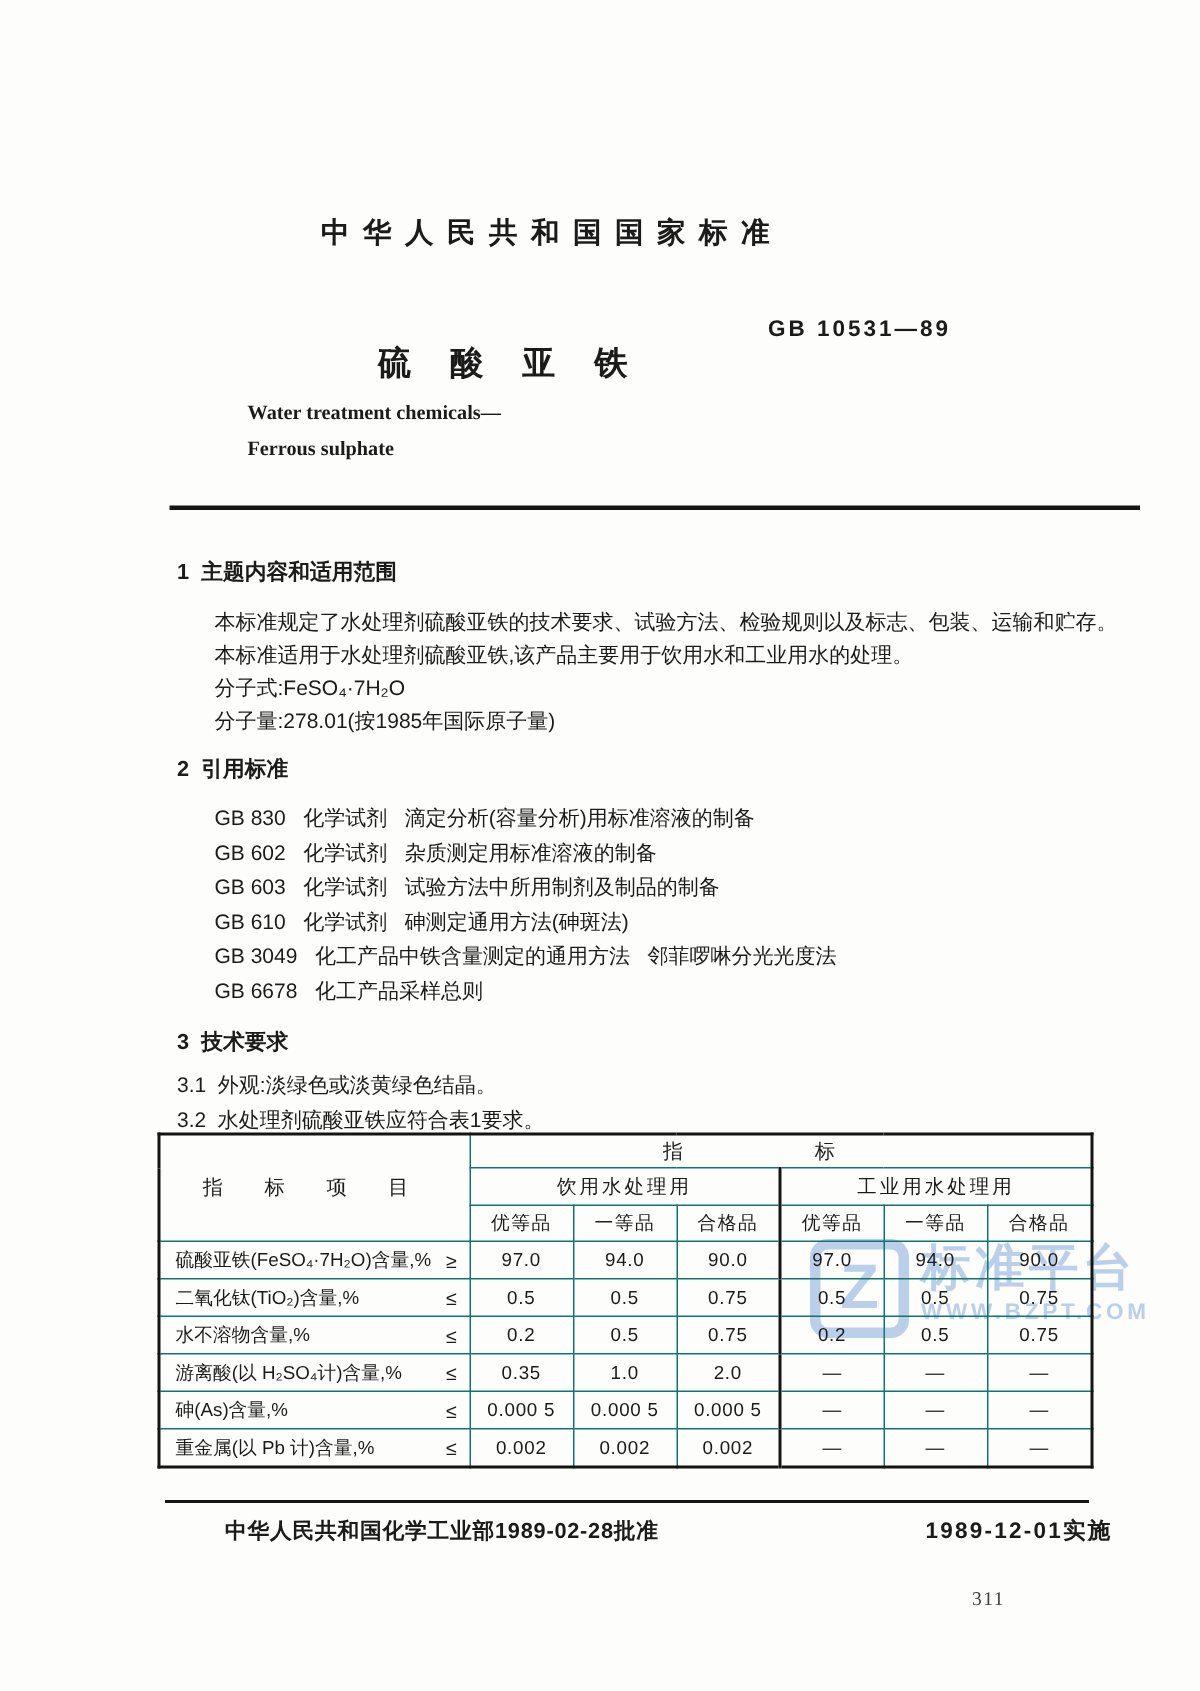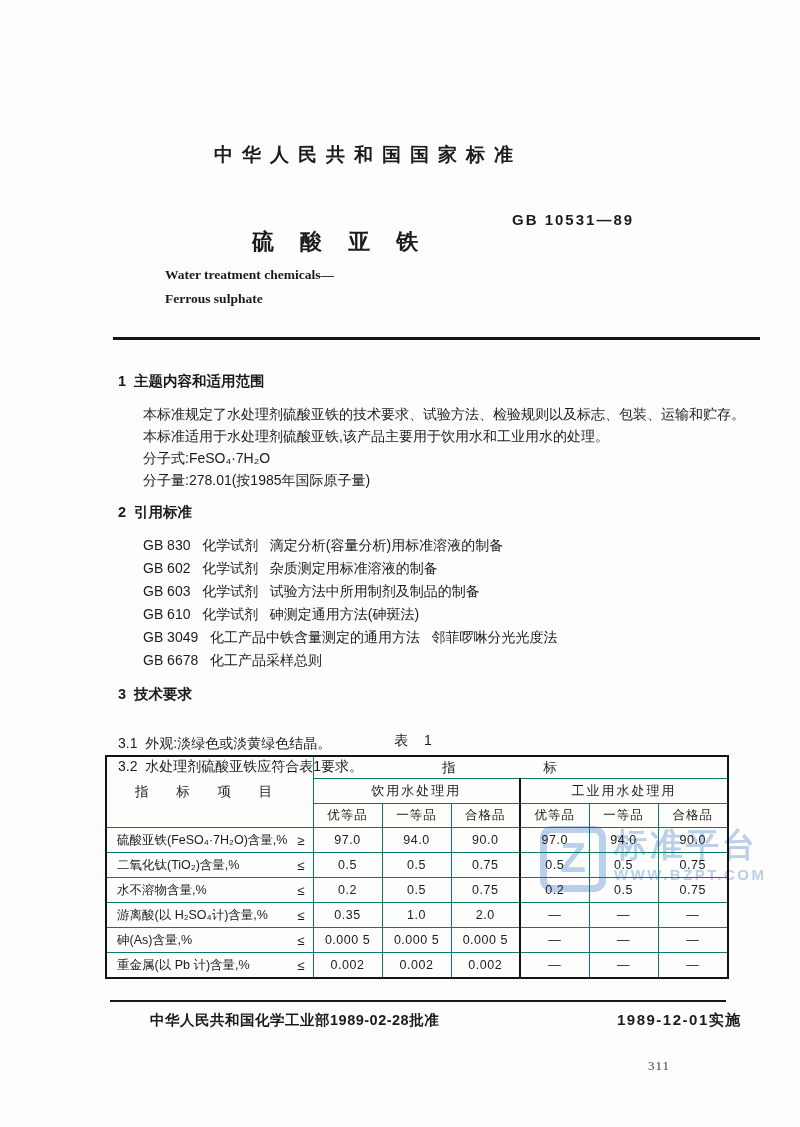--- a/index.html
+++ b/index.html
@@ -21,21 +21,21 @@
   .content{position:absolute;left:112px;top:366px;width:660px;font-size:14px;}
   .sec-heading{font-weight:bold;font-size:14.5px;margin:0 0 0 6px;white-space:pre;}
   #s1h{margin-top:6px;}
   .body-line{margin-left:31px;line-height:22px;white-space:pre;}
   .first-line{margin-top:12px;}
   #s2h{margin-top:12px;}
   .ref-item{margin-left:31px;line-height:23px;white-space:pre;}
   .ref-first{margin-top:12px;}
   #s3h{margin-top:13px;}
   .sub-item{margin-left:6px;line-height:23px;white-space:pre;}
-  .sub-first{margin-top:28px;}
+  .sub-first{margin-top:8px;}
   
   .tbl-caption{position:absolute;top:732px;left:105px;width:622px;text-align:center;font-size:14px;letter-spacing:6px;}
   table.spec{position:absolute;top:755px;left:105px;width:622px;border-collapse:collapse;table-layout:fixed;
     font-size:12.5px;background:transparent;z-index:2;}
   table.spec td{border:1px solid #0f766e;padding:0;text-align:center;vertical-align:middle;background:transparent;}
   table.spec{border:2px solid #141414;}
   td.c-item{font-weight:normal;letter-spacing:12px;font-size:13.5px;}
   td.c-spec{height:21px;letter-spacing:42px;padding-left:42px;font-size:13.5px;}
   td.c-group{height:24px;letter-spacing:2px;font-size:13px;}
   tr.grades td{height:23px;letter-spacing:1px;}
@@ -95,21 +95,20 @@
   </div>
 
   <div class="watermark">
     <div class="wm-logo">Z</div>
     <div class="wm-text">
       <div class="wm-name">标准平台</div>
       <div class="wm-url">WWW.BZPT.COM</div>
     </div>
   </div>
 
-  <div class="tbl-caption">表 1</div>
   <table class="spec">
     <colgroup>
       <col style="width:207px">
         <col style="width:69px">
         <col style="width:69px">
         <col style="width:69px">
       <col style="width:69px">
         <col style="width:69px">
         <col style="width:70px">
     </colgroup>

